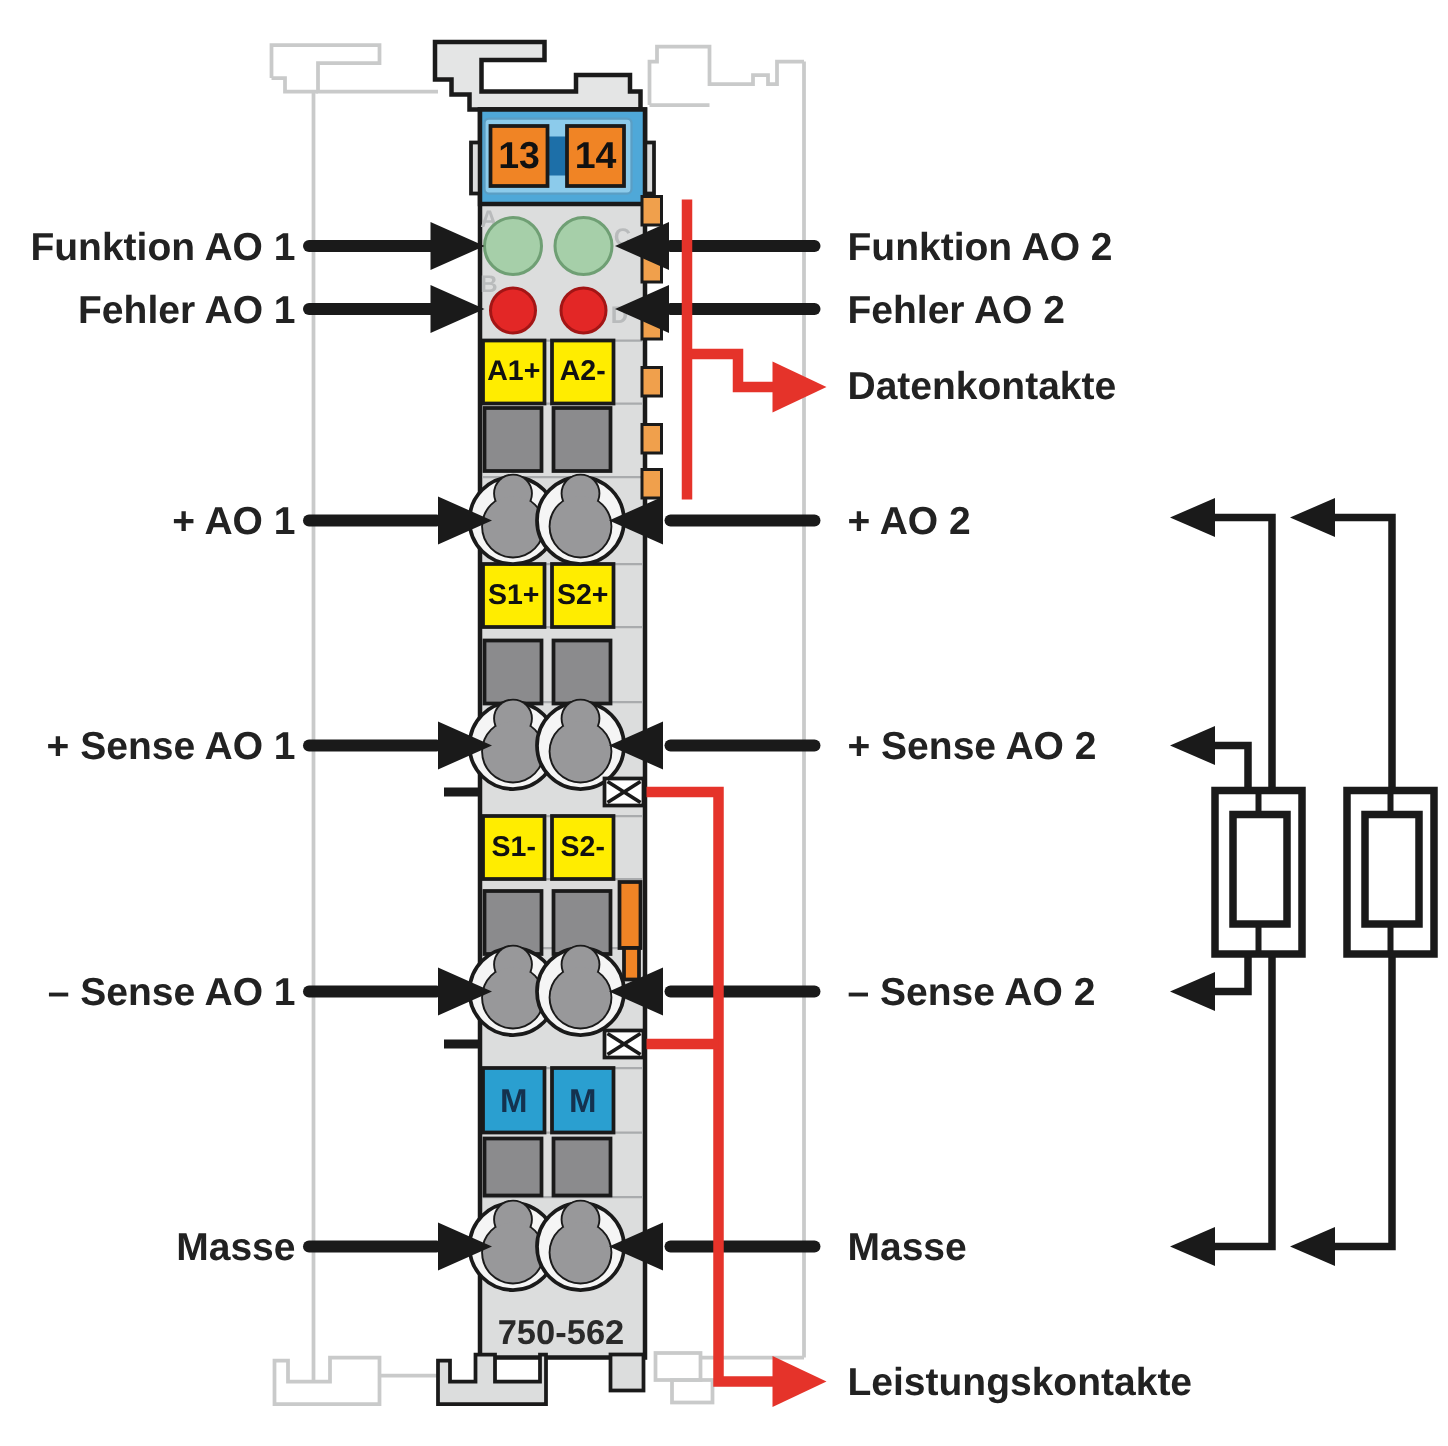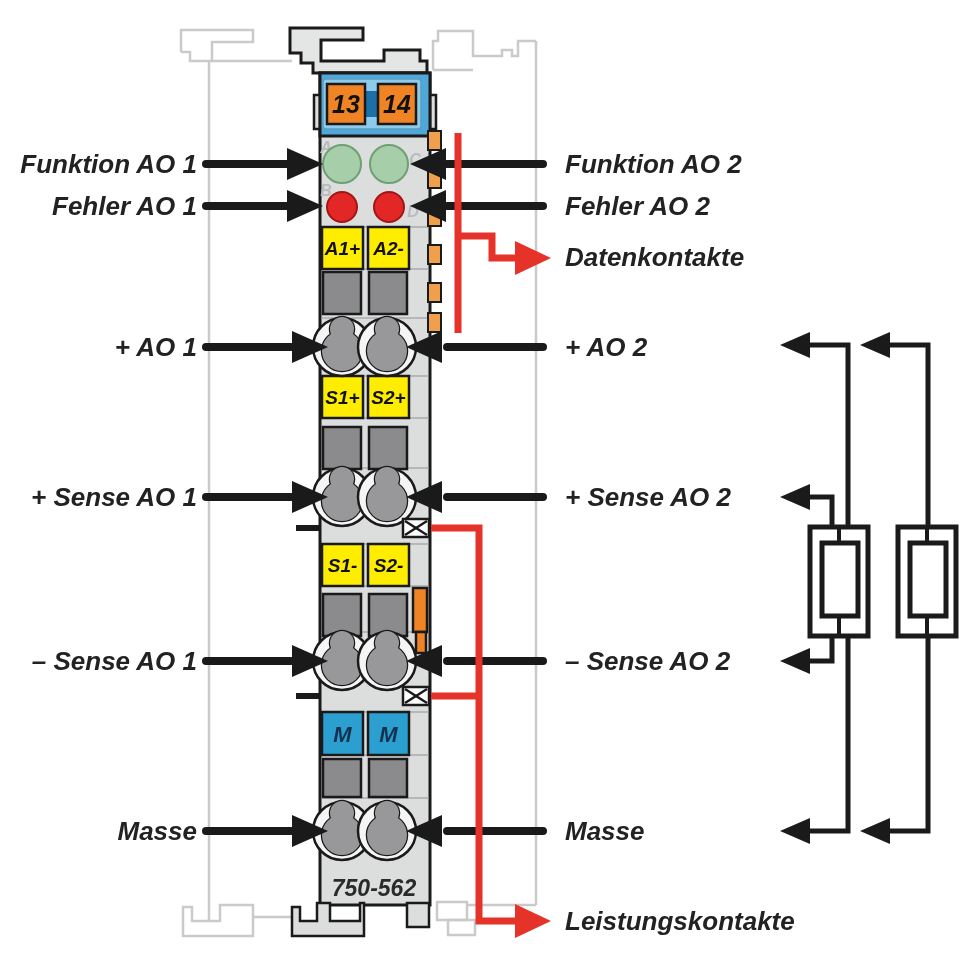--- a/index.html
+++ b/index.html
@@ -1,17 +1,17 @@
 <!DOCTYPE html>
 <html><head>
 <meta charset="utf-8">
 <style>
   html,body { margin:0; padding:0; background:#ffffff; }
   #stage { position:relative; width:965px; height:964px; background:#ffffff;
-           font-family:"Liberation Sans", sans-serif;font-style:italic; }
+           font-family:"Liberation Sans", sans-serif; }
   svg { display:block; }
 
   
   .ghost  { stroke:#c9caca; stroke-width:2.5; fill:none; }
 
   
   .latch  { fill:#e4e5e5; stroke:#1a1a1a; stroke-width:3; }
   .bodyr  { fill:#dcdddd; stroke:#1a1a1a; stroke-width:3; }
   .foot   { fill:#dcdddd; stroke:#1a1a1a; stroke-width:2.5; }
   .bluesec{ fill:#4fa8d8; stroke:#1a1a1a; stroke-width:3; }

